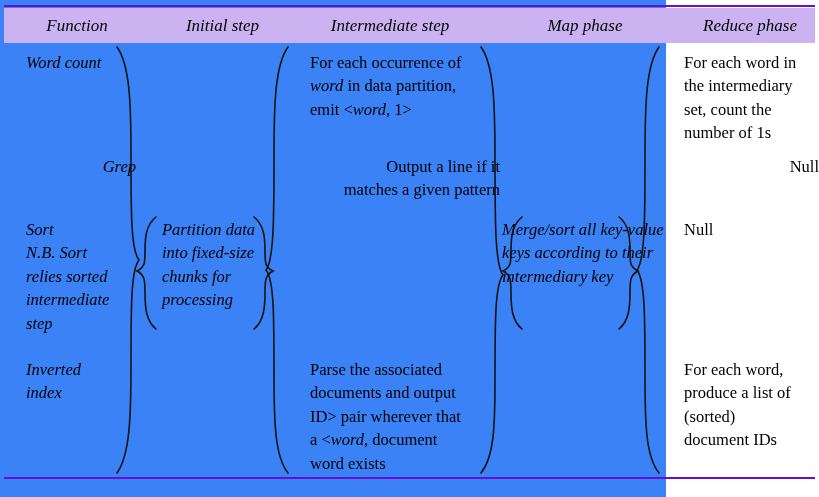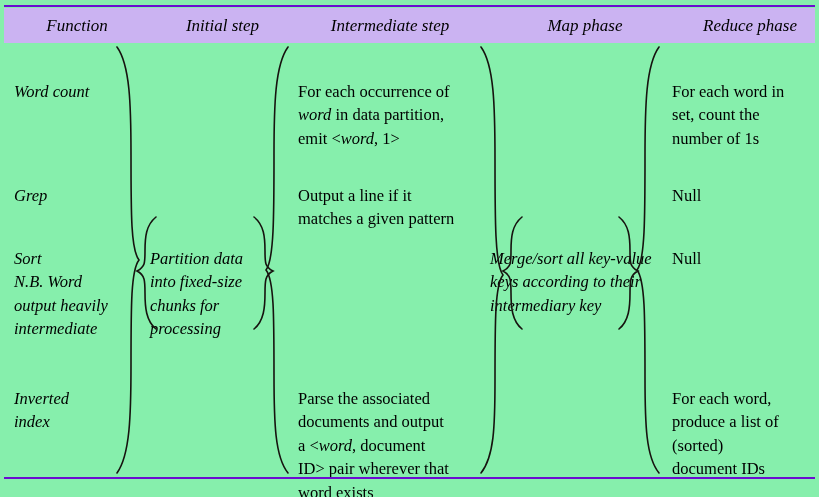--- a/index.html
+++ b/index.html
@@ -10,23 +10,23 @@
   body {
     width: 819px;
     height: 497px;
     font-family: "Liberation Serif", "DejaVu Serif", serif;
     color: #000000;
     overflow: hidden;
   }
 
   #table-root {
     position: relative;
-    width: 819px;
+    width: 666px;
     height: 497px;
-    background: #86efac;
+    background: #3b82f6;
   }
 
   
   .rule {
     position: absolute;
     left: 4px;
     width: 811px;
     height: 2px;
     background: #6a0dd0;
   }
@@ -80,32 +80,31 @@
   }
   .col-function      { left: 14px;  width: 110px; }
   .col-initial       { left: 150px; width: 120px; }
   .col-map           { left: 298px; width: 190px; }
   .col-intermediate  { left: 490px; width: 180px; }
   .col-reduce        { left: 672px; width: 135px; }
 
   
   .cell {
     position: absolute;
-    left: 0;
+    left: 12px;
     width: 100%;
     font-size: 16.5px;
     line-height: 1.42;
-    margin-top: 29px;
   }
   .cell.italic { font-style: italic; }
   .cell.center { text-align: left; font-family: Liberation Serif, serif; }
 
   
   .r-word   { top: 6px; }
-  .r-grep   { top: 110px; }
+  .r-grep   { top: 110px; text-align: right; }
   .r-sort   { top: 173px; }
   .r-inv    { top: 313px; }
 
   
   .block-initial      { top: 173px; }
   .block-intermediate { top: 173px; }
 
   
   .brace {
     position: absolute;
@@ -148,23 +147,24 @@
     <div class="hcell c5">Reduce phase</div>
   </div>
 
   <div id="body-area">
 
     <div class="col col-function">
       <div class="cell italic r-word">Word count</div>
       <div class="cell italic r-grep">Grep</div>
       <div class="cell italic r-sort">
         <div>Sort</div>
-        <div>N.B. Word</div>
-        <div>output heavily</div>
+        <div>N.B. Sort</div>
+        <div>relies sorted</div>
         <div>intermediate</div>
+        <div>step</div>
       </div>
       <div class="cell italic r-inv">
         <div>Inverted</div>
         <div>index</div>
       </div>
     </div>
 
     <div class="col col-initial">
       <div class="cell italic center block-initial">
         <span>Partition data into fixed-size chunks for processing</span>
@@ -177,35 +177,36 @@
         <div><i>word</i> in data partition,</div>
         <div>emit &lt;<i>word</i>, 1&gt;</div>
       </div>
       <div class="cell r-grep">
         <div>Output a line if it</div>
         <div>matches a given pattern</div>
       </div>
       <div class="cell r-inv">
         <div>Parse the associated</div>
         <div>documents and output</div>
+        <div>ID&gt; pair wherever that</div>
         <div>a &lt;<i>word</i>, document</div>
-        <div>ID&gt; pair wherever that</div>
         <div>word exists</div>
       </div>
     </div>
 
     <div class="col col-intermediate">
       <div class="cell italic center block-intermediate">
         <span>Merge/sort all key-value keys according to their intermediary key</span>
       </div>
     </div>
 
     <div class="col col-reduce">
       <div class="cell r-word">
         <div>For each word in</div>
+        <div>the intermediary</div>
         <div>set, count the</div>
         <div>number of 1s</div>
       </div>
       <div class="cell r-grep">Null</div>
       <div class="cell r-sort">Null</div>
       <div class="cell r-inv">
         <div>For each word,</div>
         <div>produce a list of</div>
         <div>(sorted)</div>
         <div>document IDs</div>

